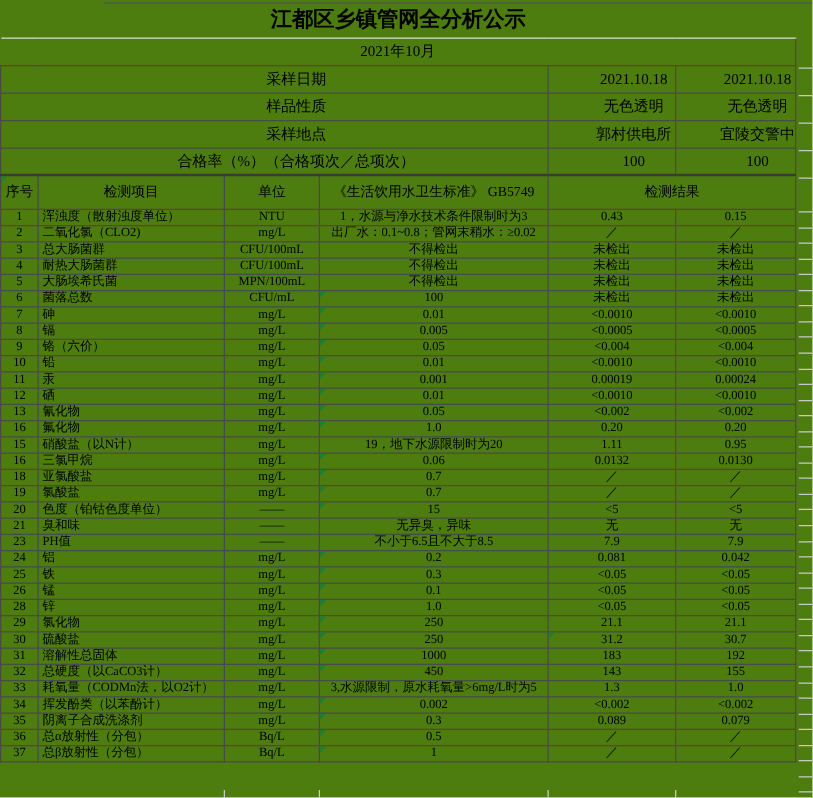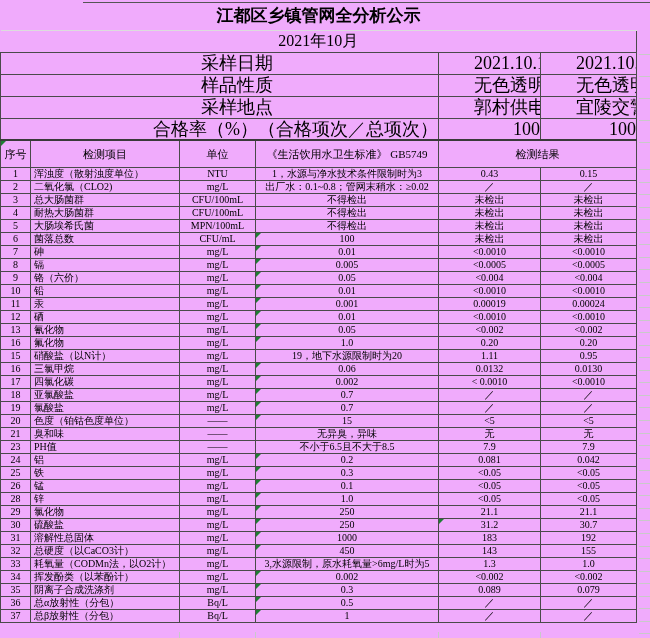--- a/index.html
+++ b/index.html
@@ -1,35 +1,35 @@
 <!DOCTYPE html>
 <html><head>
 <meta charset="utf-8">
 <style>
   html,body{margin:0;padding:0;background:#fff;}
   .canvas{
-    position:relative;width:650px;height:638px;background:#f0abfc;overflow:hidden;
+    position:relative;width:650px;height:638px;background:#4d7c0f;overflow:hidden;
     font-family:"Liberation Serif","DejaVu Serif",serif;color:#000;
   }
   .top-line{position:absolute;left:83px;top:2px;width:567px;height:1px;background:#555;}
   table.report{
     position:absolute;left:0;top:2px;width:636px;
     border-collapse:collapse;table-layout:fixed;
   }
   td{
     border:1px solid #4a4a4a;padding:0;overflow:hidden;white-space:nowrap;
     text-align:center;font-size:10px;line-height:12px;vertical-align:middle;
   }
   tr.title-row{height:28px;}
   tr.title-row td{border:none;border-bottom:1px solid #dcdcdc;font-size:17px;font-weight:bold;line-height:26px;}
   tr.month-row{height:22px;}
-  tr.month-row td{border:none;border-bottom:1px solid #4a4a4a;border-right:1px solid #4a4a4a;font-size:16px;}
+  tr.month-row td{border:none;border-bottom:1px solid #4a4a4a;border-right:1px solid #4a4a4a;font-size:12px;}
   tr.info{height:22px;}
-  tr.info td{font-size:18px;padding-left:35px;}
-  tr.rate td{border-bottom:2px solid #3a3a3a;text-align:right;}
+  tr.info td{font-size:12px;padding-left:35px;}
+  tr.rate td{border-bottom:2px solid #3a3a3a;}
   tr.head{height:27px;}
   tr.head td{font-size:11px;}
   tr.drow{height:12.55px;}
   .c-item{text-align:left;padding-left:3px;}
   .rel{position:relative;}
   i.gm{
     position:absolute;left:0;top:0;width:0;height:0;display:block;
     border-top:5px solid #1e7e34;border-right:5px solid transparent;
   }
   .sliver-h{position:absolute;width:11px;height:1px;background:#c9c9c9;left:639px;}
@@ -217,28 +217,20 @@
       <td class="c-r1 rel">1.11</td>
       <td class="c-r2 rel">0.95</td>
     </tr>
         <tr class="drow">
       <td class="c-no">16</td>
       <td class="c-item">三氯甲烷</td>
       <td class="c-unit">mg/L</td>
       <td class="c-std rel">0.06<i class="gm"></i></td>
       <td class="c-r1 rel">0.0132</td>
       <td class="c-r2 rel">0.0130</td>
-    </tr>
-        <tr class="drow">
-      <td class="c-no">17</td>
-      <td class="c-item">四氯化碳</td>
-      <td class="c-unit">mg/L</td>
-      <td class="c-std rel">0.002<i class="gm"></i></td>
-      <td class="c-r1 rel">&lt; 0.0010</td>
-      <td class="c-r2 rel">&lt;0.0010</td>
     </tr>
         <tr class="drow">
       <td class="c-no">18</td>
       <td class="c-item">亚氯酸盐</td>
       <td class="c-unit">mg/L</td>
       <td class="c-std rel">0.7<i class="gm"></i></td>
       <td class="c-r1 rel">／</td>
       <td class="c-r2 rel">／</td>
     </tr>
         <tr class="drow">

